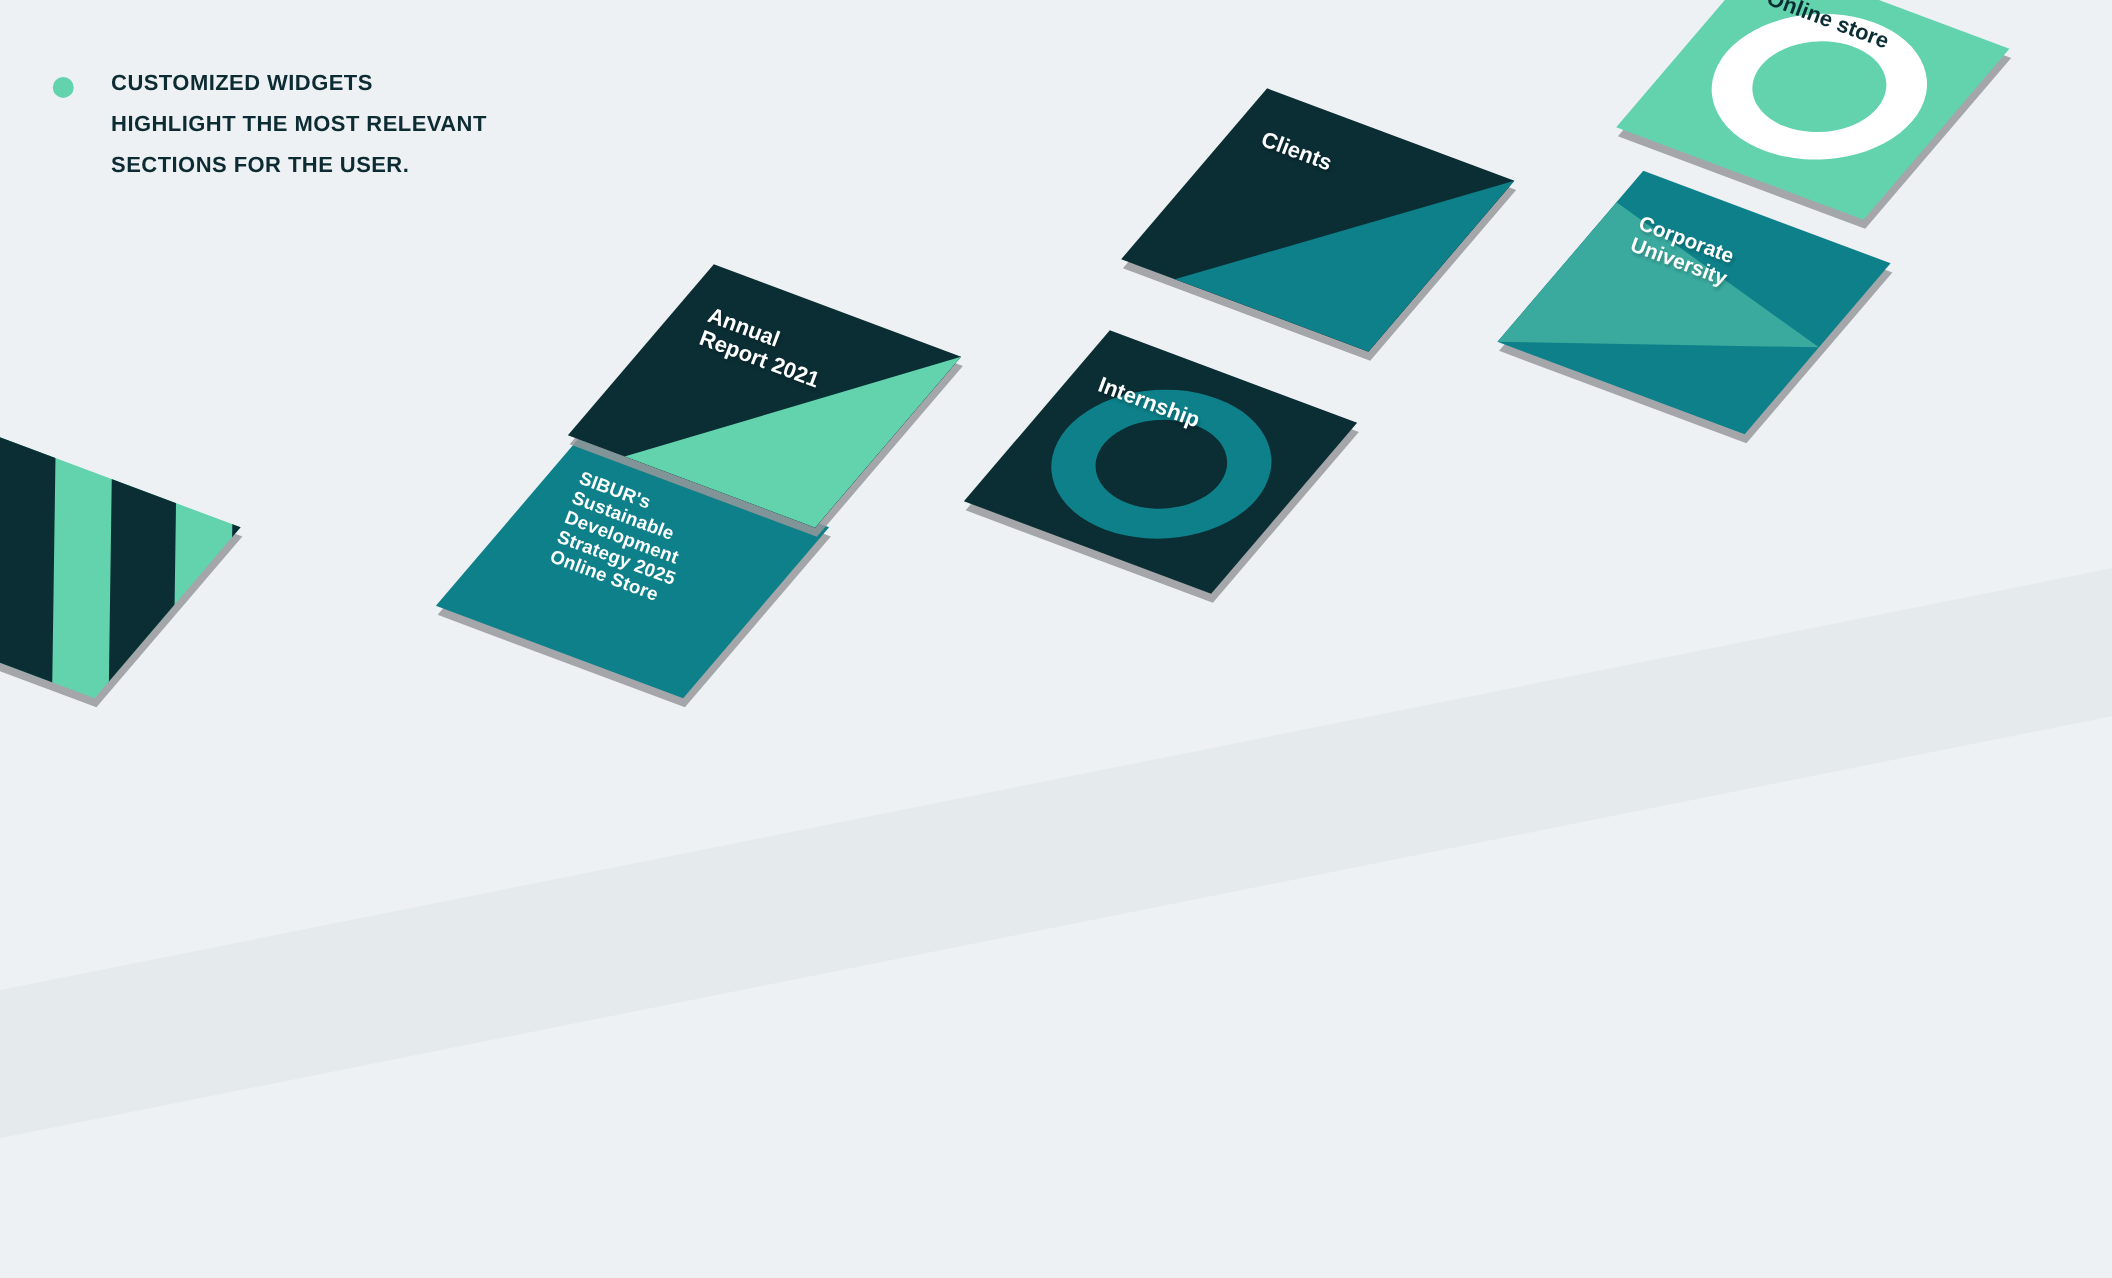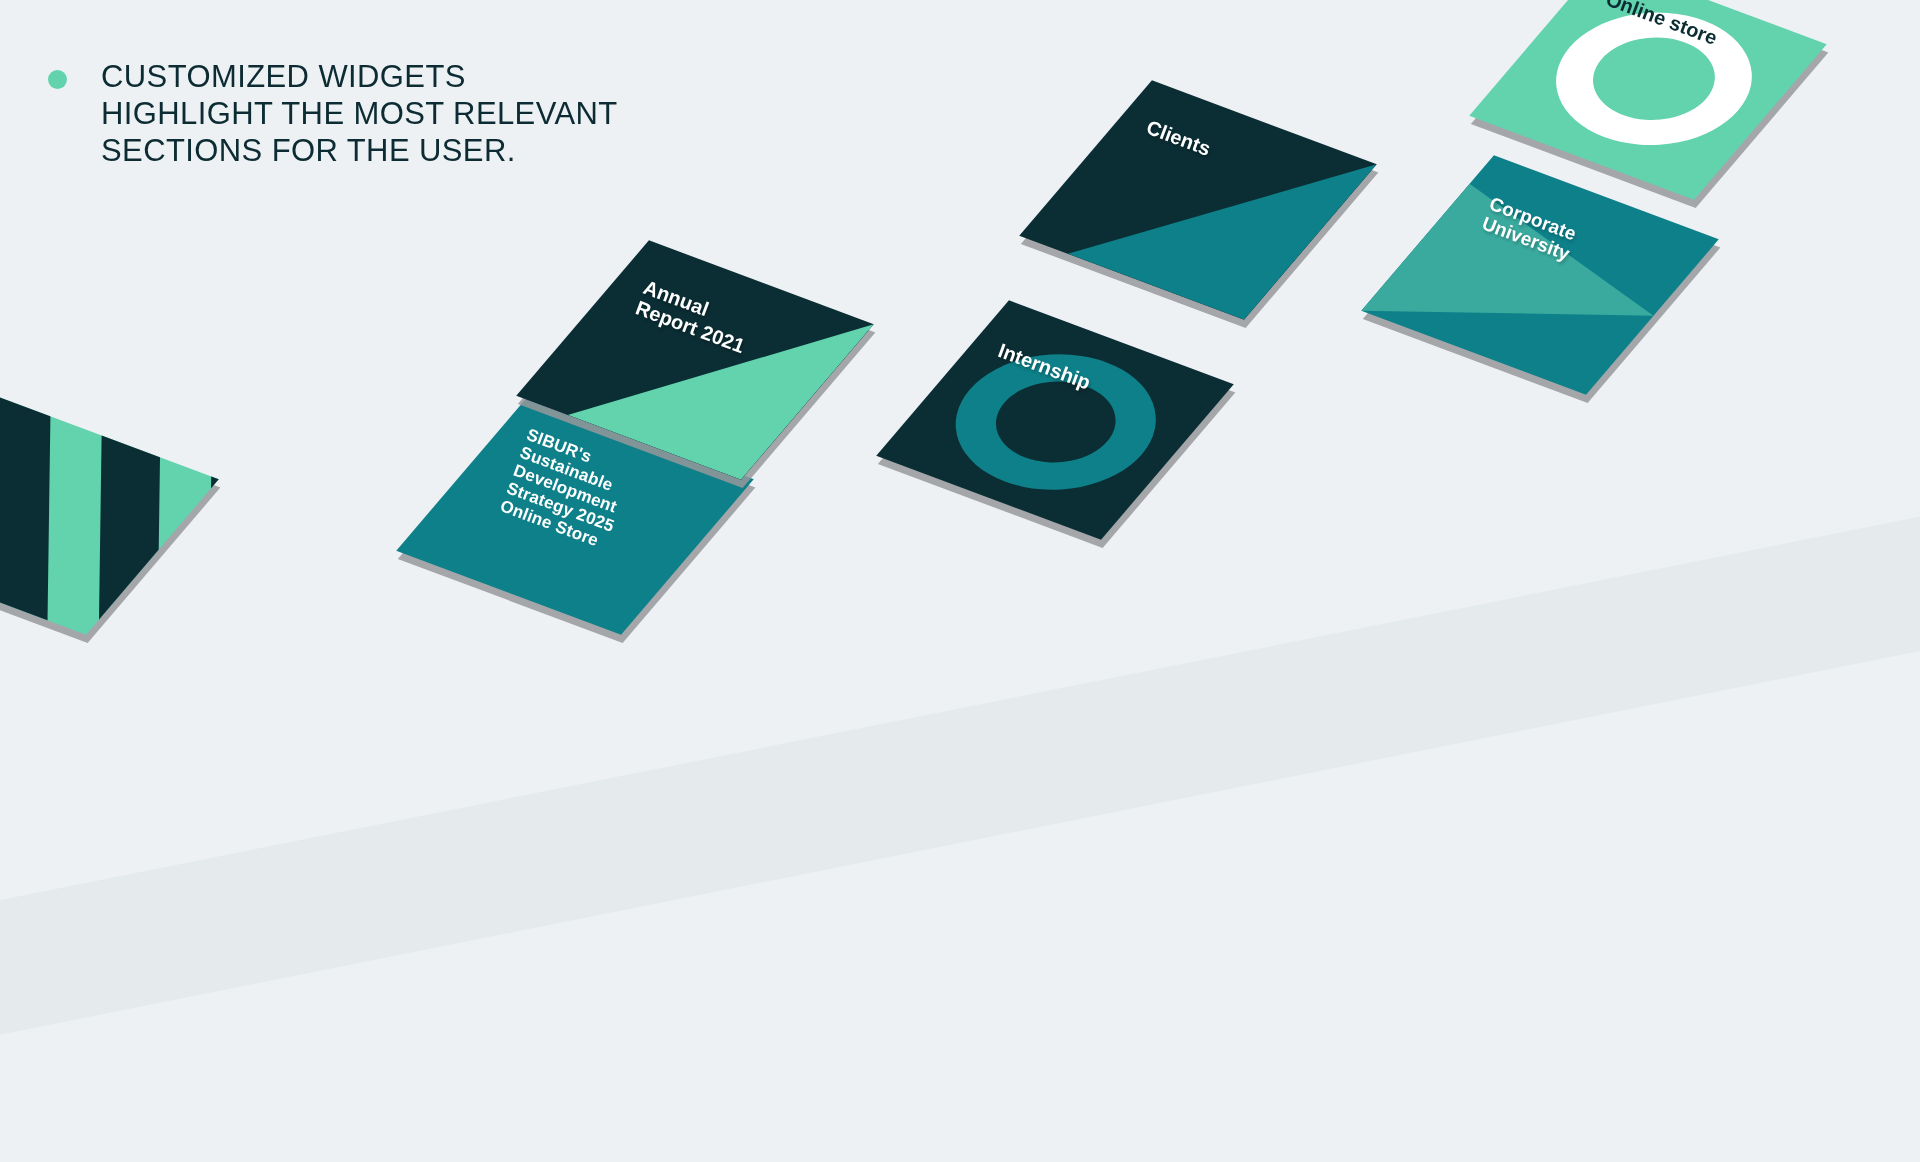--- a/index.html
+++ b/index.html
@@ -25,25 +25,25 @@
     position:absolute; left:48px; top:58px;
     display:flex; align-items:flex-start; gap:34px;
     z-index:40;
   }
   .bullet{
     width:19px;height:19px;border-radius:50%;
     background:#62d3ad;flex:0 0 auto;margin-top:12px;
   }
   .heading-text{
     color:#0d2b33;
-    font-size:31px;
+    font-size:20px;
     line-height:37px;
     letter-spacing:.4px;
     white-space:pre-line;
-    font-weight:400;
+    font-weight:700;
   }
   
   .card{
     position:absolute;
     width:240px;height:240px;
     transform-origin:50% 50%;
     
     transform:rotate(20.5deg) skewX(-20deg) scaleY(.80);
     box-shadow:7px 9px 0 0 rgba(150,153,155,.85);
     overflow:hidden;

